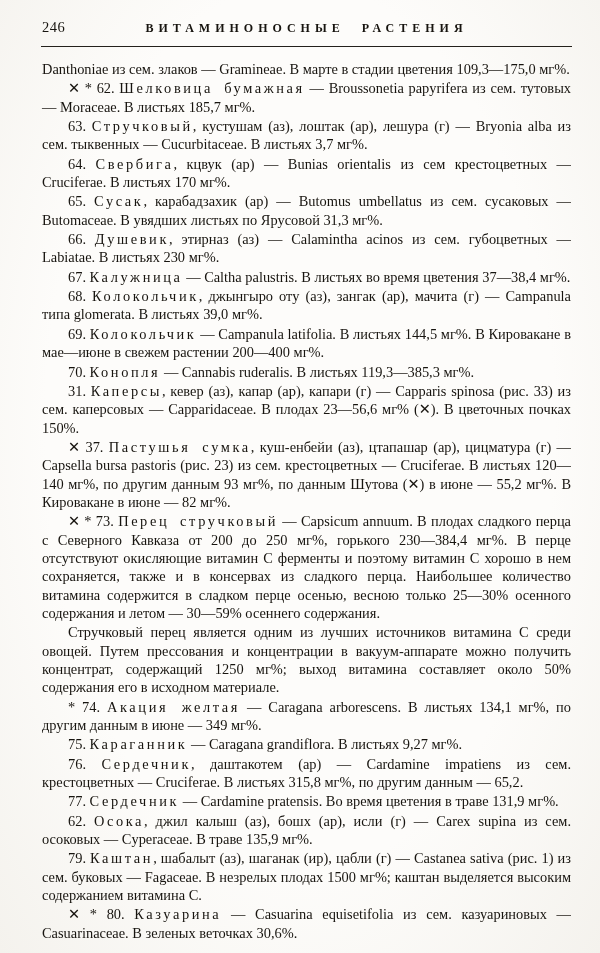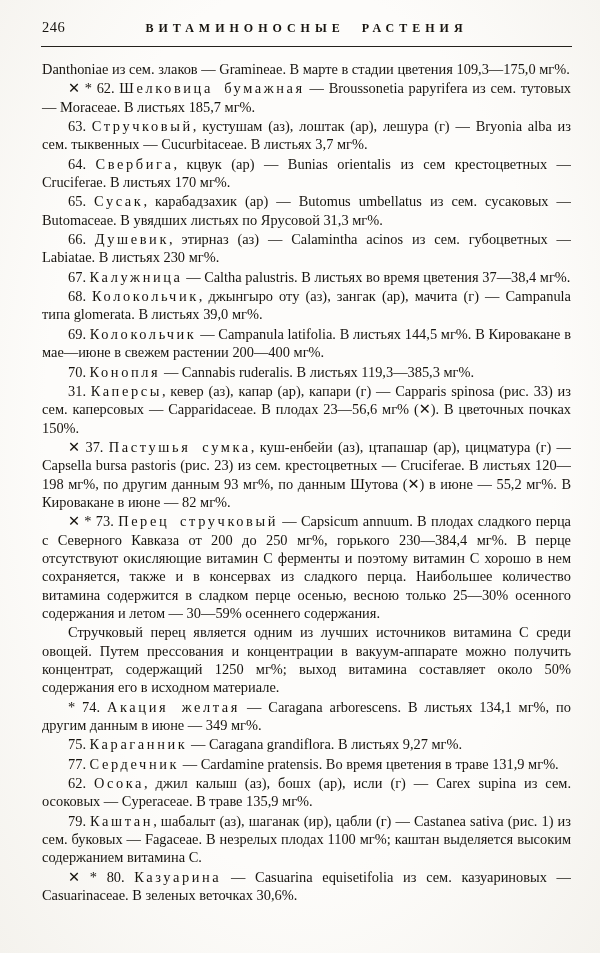--- a/index.html
+++ b/index.html
@@ -79,23 +79,24 @@
       <p class="para indent"><span>✕ * 62. </span><span class="spaced">Шелковица бумажная</span><span> — Broussonetia papyrifera из сем. тутовых — Moraceae. В листьях 185,7 мг%.</span></p>
       <p class="para indent"><span>63. </span><span class="spaced">Стручковый</span><span>, кустушам (аз), лоштак (ар), лешура (г) — Bryonia alba из сем. тыквенных — Cucurbitaceae. В листьях 3,7 мг%.</span></p>
       <p class="para indent"><span>64. </span><span class="spaced">Свербига</span><span>, кцвук (ар) — Bunias orientalis из сем крестоцветных — Cruciferae. В листьях 170 мг%.</span></p>
       <p class="para indent"><span>65. </span><span class="spaced">Сусак</span><span>, карабадзахик (ар) — Butomus umbellatus из сем. сусаковых — Butomaceae. В увядших листьях по Ярусовой 31,3 мг%.</span></p>
       <p class="para indent"><span>66. </span><span class="spaced">Душевик</span><span>, этирназ (аз) — Calamintha acinos из сем. губоцветных — Labiatae. В листьях 230 мг%.</span></p>
       <p class="para indent"><span>67. </span><span class="spaced">Калужница</span><span> — Caltha palustris. В листьях во время цветения 37—38,4 мг%.</span></p>
       <p class="para indent"><span>68. </span><span class="spaced">Колокольчик</span><span>, джынгыро оту (аз), зангак (ар), мачита (г) — Campanula типа glomerata. В листьях 39,0 мг%.</span></p>
       <p class="para indent"><span>69. </span><span class="spaced">Колокольчик</span><span> — Campanula latifolia. В листьях 144,5 мг%. В Кировакане в мае—июне в свежем растении 200—400 мг%.</span></p>
       <p class="para indent"><span>70. </span><span class="spaced">Конопля</span><span> — Cannabis ruderalis. В листьях 119,3—385,3 мг%.</span></p>
       <p class="para indent"><span>31. </span><span class="spaced">Каперсы</span><span>, кевер (аз), капар (ар), капари (г) — Capparis spinosa (рис. 33) из сем. каперсовых — Capparidaceae. В плодах 23—56,6 мг% (✕). В цветочных почках 150%.</span></p>
-      <p class="para indent"><span>✕ 37. </span><span class="spaced">Пастушья сумка</span><span>, куш-енбейи (аз), цтапашар (ар), цицматура (г) — Capsella bursa pastoris (рис. 23) из сем. крестоцветных — Cruciferae. В листьях 120—198 мг%, по другим данным 93 мг%, по данным Шутова (✕) в июне — 55,2 мг%. В Кировакане в июне — 82 мг%.</span></p>
+      <p class="para indent"><span>✕ 37. </span><span class="spaced">Пастушья сумка</span><span>, куш-енбейи (аз), цтапашар (ар), цицматура (г) — Capsella bursa pastoris (рис. 23) из сем. крестоцветных — Cruciferae. В листьях 120—140 мг%, по другим данным 93 мг%, по данным Шутова (✕) в июне — 55,2 мг%. В Кировакане в июне — 82 мг%.</span></p>
       <p class="para indent"><span>✕ * 73. </span><span class="spaced">Перец стручковый</span><span> — Capsicum annuum. В плодах сладкого перца с Северного Кавказа от 200 до 250 мг%, горького 230—384,4 мг%. В перце отсутствуют окисляющие витамин С ферменты и поэтому витамин С хорошо в нем сохраняется, также и в консервах из сладкого перца. Наибольшее количество витамина содержится в сладком перце осенью, весною только 25—30% осенного содержания и летом — 30—59% осеннего содержания.</span></p>
       <p class="para indent"><span>Стручковый перец является одним из лучших источников витамина С среди овощей. Путем прессования и концентрации в вакуум-аппарате можно получить концентрат, содержащий 1250 мг%; выход витамина составляет около 50% содержания его в исходном материале.</span></p>
       <p class="para indent"><span>* 74. </span><span class="spaced">Акация желтая</span><span> — Caragana arborescens. В листьях 134,1 мг%, по другим данным в июне — 349 мг%.</span></p>
       <p class="para indent"><span>75. </span><span class="spaced">Караганник</span><span> — Caragana grandiflora. В листьях 9,27 мг%.</span></p>
+      <p class="para indent"><span>76. </span><span class="spaced">Сердечник</span><span>, даштакотем (ар) — Cardamine impatiens из сем. крестоцветных — Cruciferae. В листьях 315,8 мг%, по другим данным — 65,2.</span></p>
       <p class="para indent"><span>77. </span><span class="spaced">Сердечник</span><span> — Cardamine pratensis. Во время цветения в траве 131,9 мг%.</span></p>
       <p class="para indent"><span>62. </span><span class="spaced">Осока</span><span>, джил калыш (аз), бошх (ар), исли (г) — Carex supina из сем. осоковых — Cyperaceae. В траве 135,9 мг%.</span></p>
-      <p class="para indent"><span>79. </span><span class="spaced">Каштан</span><span>, шабалыт (аз), шаганак (ир), цабли (г) — Castanea sativa (рис. 1) из сем. буковых — Fagaceae. В незрелых плодах 1100 мг%; каштан выделяется высоким содержанием витамина С.</span></p>
+      <p class="para indent"><span>79. </span><span class="spaced">Каштан</span><span>, шабалыт (аз), шаганак (ир), цабли (г) — Castanea sativa (рис. 1) из сем. буковых — Fagaceae. В незрелых плодах 1500 мг%; каштан выделяется высоким содержанием витамина С.</span></p>
       <p class="para indent"><span>✕ * 80. </span><span class="spaced">Казуарина</span><span> — Casuarina equisetifolia из сем. казуариновых — Casuarinaceae. В зеленых веточках 30,6%.</span></p>
     </main>
 </div>
 
 </body></html>

